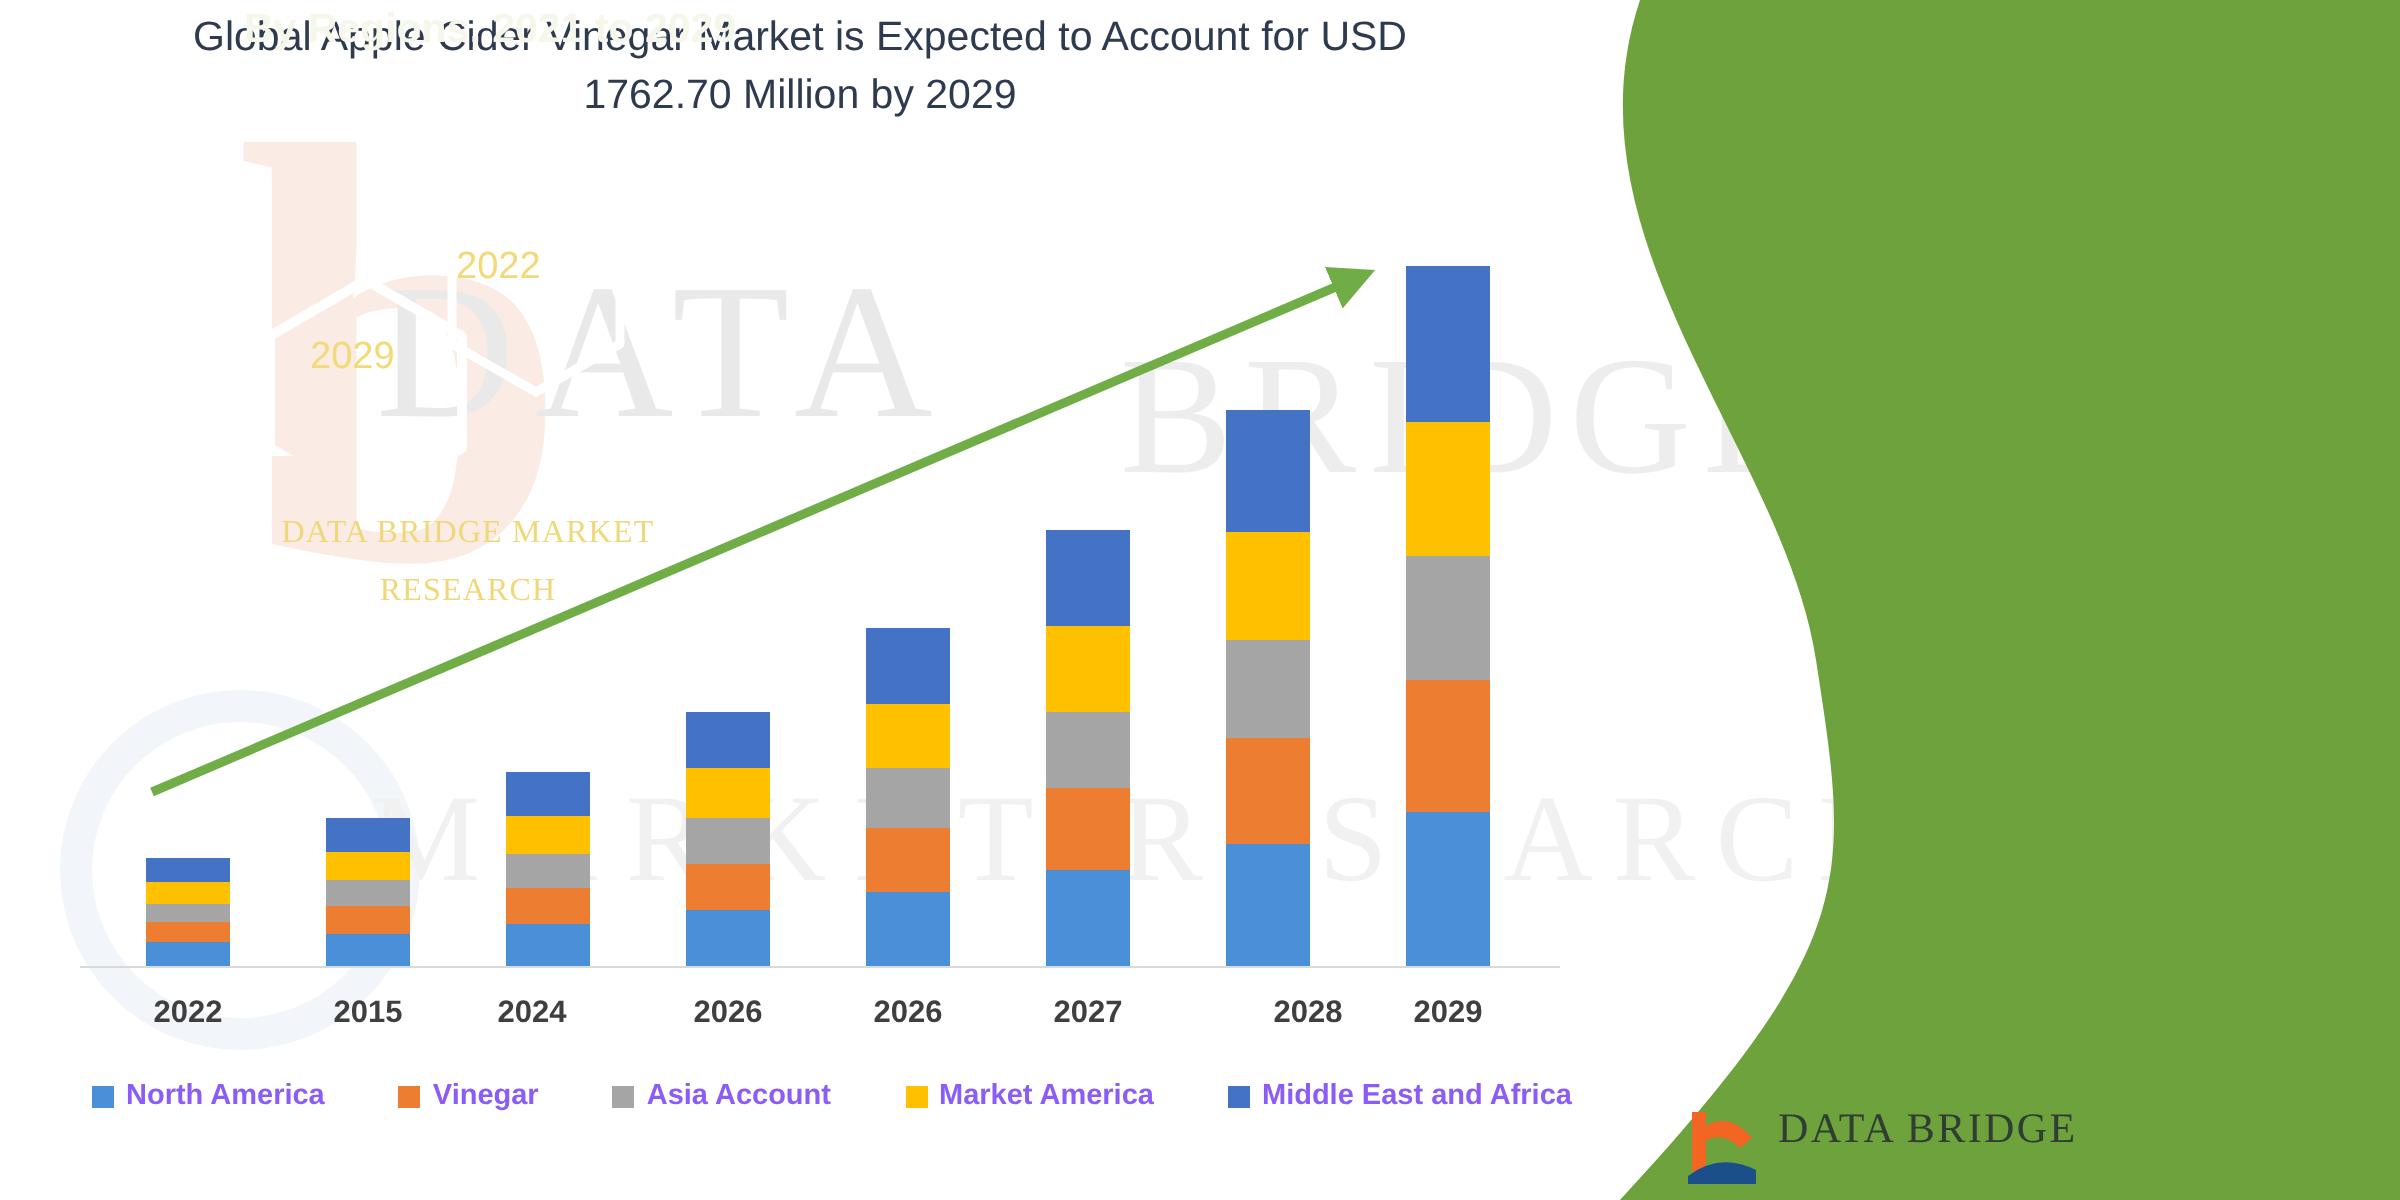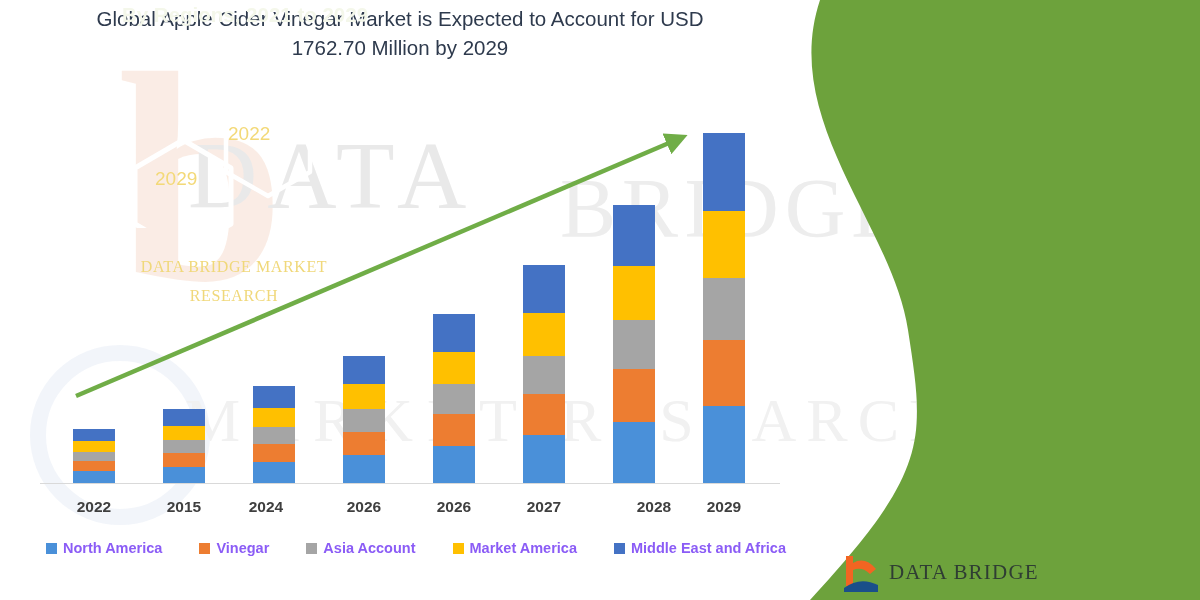--- a/index.html
+++ b/index.html
@@ -197,21 +197,21 @@
     color: #f0d87a;
     z-index: 7;
   }
 
   
   .footer-logo {
     position: absolute;
     left: 840px; top: 552px;
     z-index: 8;
     display: flex;
-    align-items: center;
+    align-items: flex-start;
     gap: 9px;
   }
   .footer-logo-text {
     font-family: "Liberation Serif", serif;
     font-size: 21px;
     letter-spacing: 1.2px;
     color: #2f3d33;
   }
 </style>
 </head>

